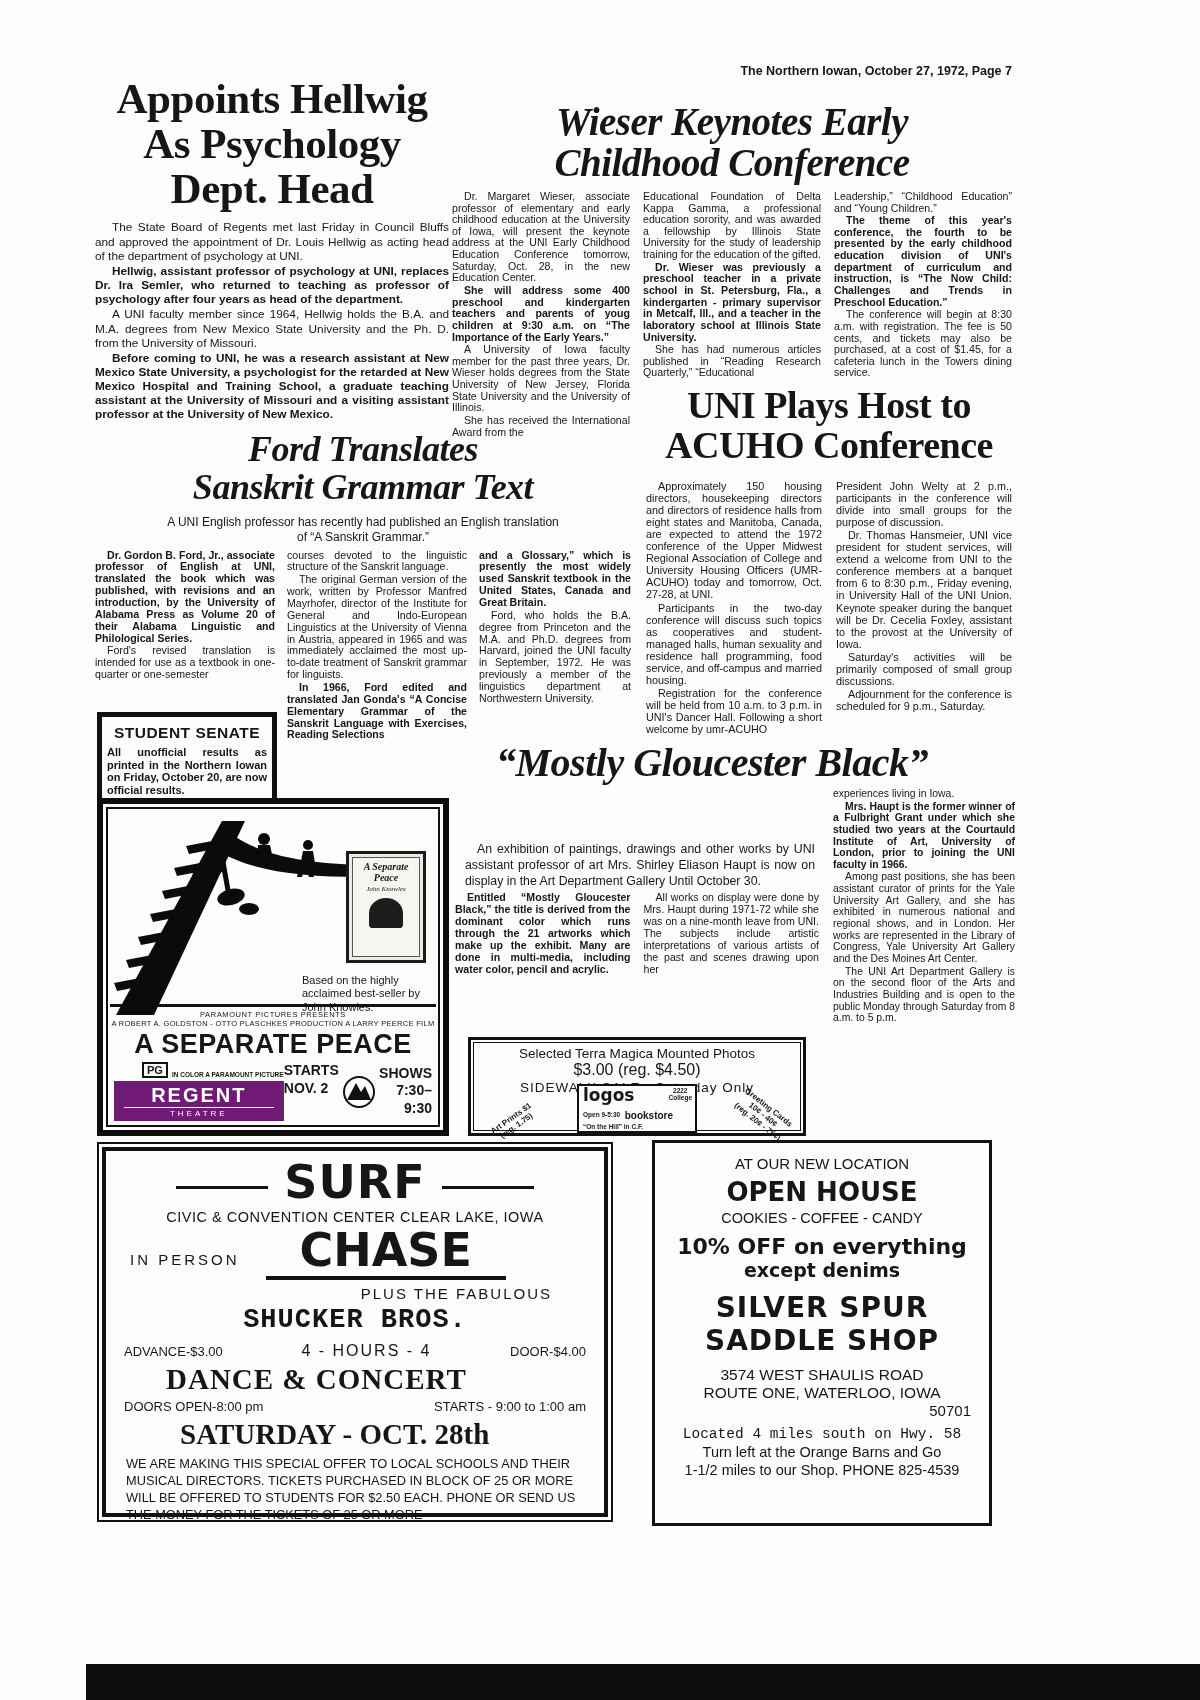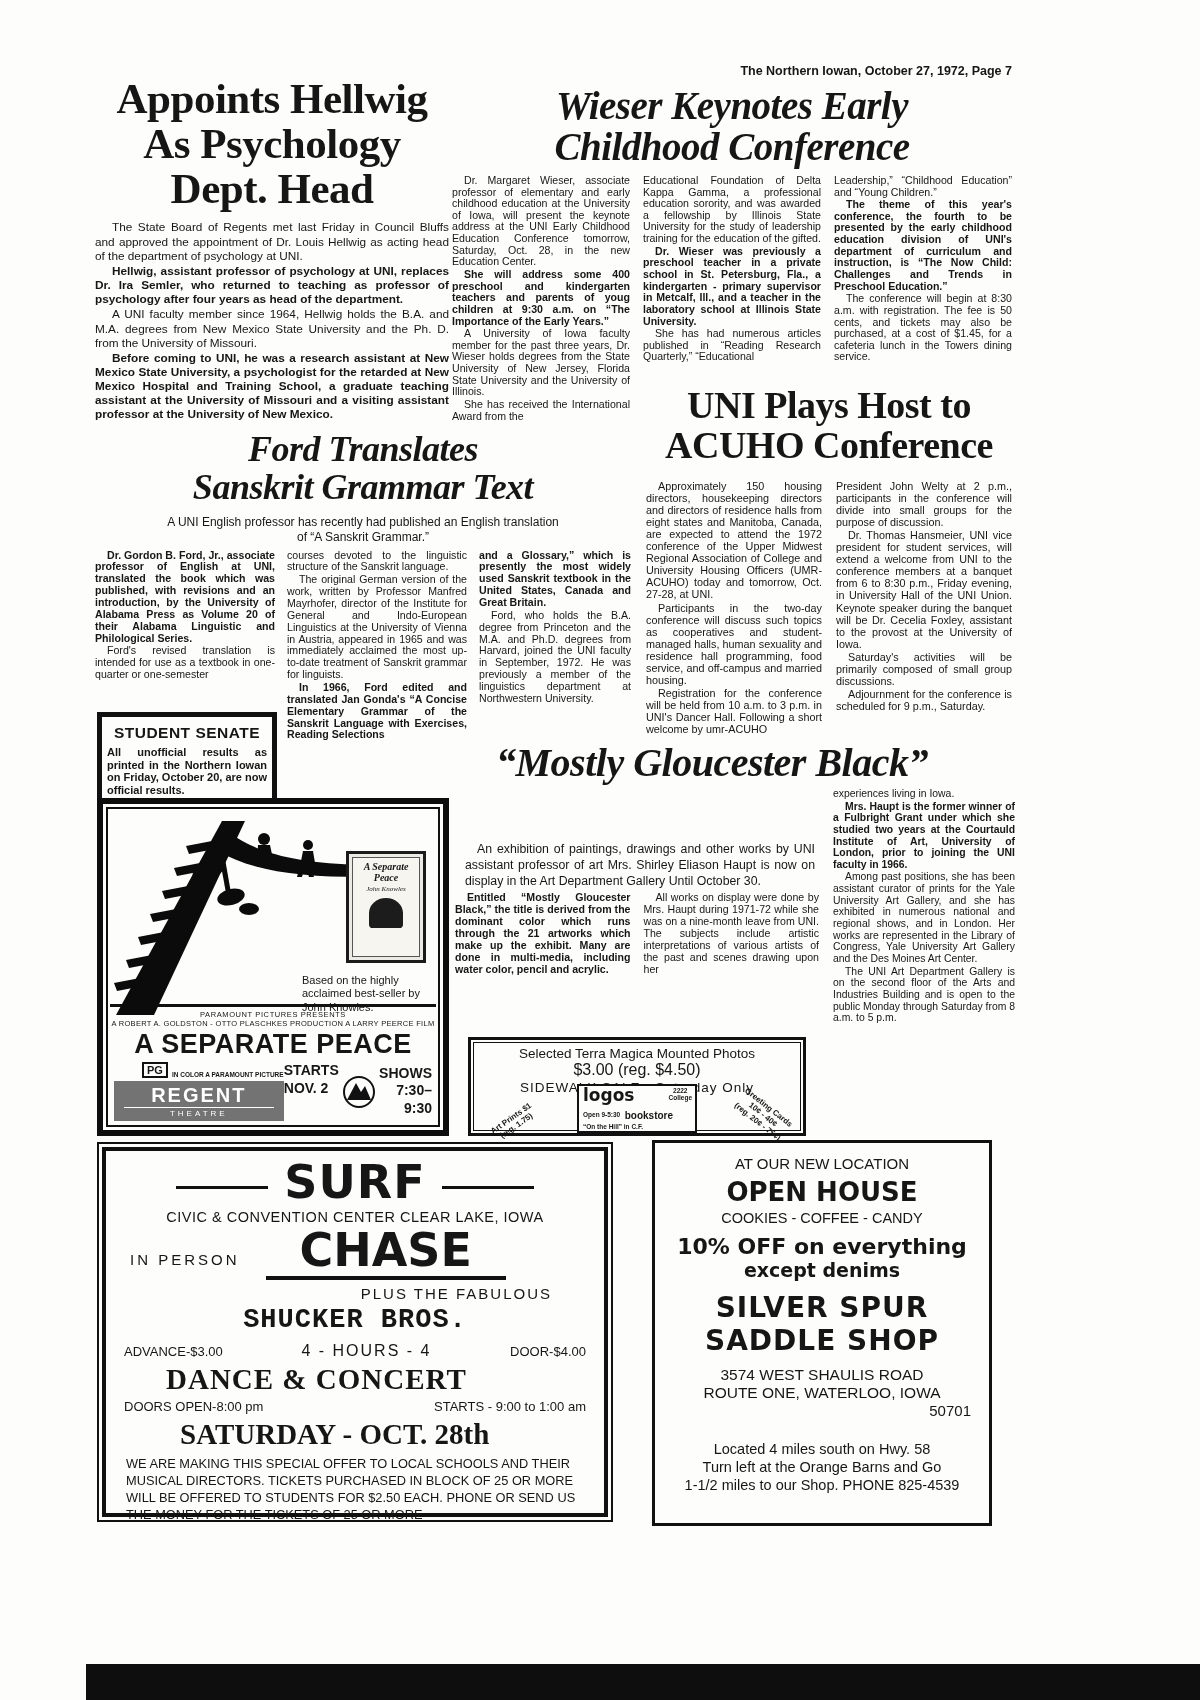--- a/index.html
+++ b/index.html
@@ -25,21 +25,21 @@
   .cols > div { flex: 1; }
 
   #masthead { left: 520px; top: 64px; width: 492px; text-align: right;
               font-size: 12.5px; font-weight: 700; }
 
   #a-hellwig { left: 95px; top: 76px; width: 354px; }
   #a-hellwig .hl { font-size: 43px; }
   #a-hellwig .bt { margin-top: 9px; font-size: 11.8px; line-height: 1.2; }
   #a-hellwig .bt p { text-indent: 17px; }
 
-  #a-wieser { left: 452px; top: 86px; width: 560px; }
+  #a-wieser { left: 452px; top: 102px; width: 560px; }
   #a-wieser .hl { font-size: 39px; }
   #a-wieser .cols { margin-top: 7px; gap: 13px; font-size: 10.6px; line-height: 1.1; }
 
   #a-ford { left: 95px; top: 431px; width: 536px; }
   #a-ford .hl { font-size: 36px; }
   #a-ford .deck { width: 404px; margin: 8px auto 5px; font-size: 12px;
                   line-height: 1.25; text-align: center; }
   #a-ford .cols { gap: 12px; font-size: 10.6px; line-height: 1.12; }
   #a-ford .cols > div:last-child { flex: 0 0 152px; }
 
@@ -84,21 +84,21 @@
                  font-size: 11px; line-height: 1.22; }
   .peace-credits { border-top: 3px solid #111; text-align: center; padding-top: 3px; }
   .pres { font-size: 7.5px; letter-spacing: .6px; }
   .prod { font-size: 7.5px; letter-spacing: .3px; }
   .peace-title { font-size: 27px; font-weight: 700; letter-spacing: .5px; margin-top: 1px; }
   .peace-bottom { display: flex; justify-content: space-between; align-items: flex-end;
                   padding: 0 4px 2px; margin-top: 2px; flex: 1; }
   .pg-line { display: flex; align-items: flex-end; gap: 4px; margin: 0 0 3px 28px; }
   .pg { border: 2px solid #111; font-weight: 700; font-size: 11px; padding: 0 3px; }
   .incolor { font-size: 6.5px; font-weight: 700; }
-  .regent { background: #737373; color: #fff; text-align: center; padding: 4px 10px 3px; }
+  .regent { background: #701a75; color: #fff; text-align: center; padding: 4px 10px 3px; }
   .regent-name { font-size: 20px; font-weight: 700; letter-spacing: 2px; line-height: 1; }
   .regent-theatre { font-size: 8px; letter-spacing: 3px; border-top: 1px solid #fff;
                     margin-top: 2px; padding-top: 1px; }
   .pb-starts { font-weight: 700; font-size: 14px; line-height: 1.25; margin-bottom: 24px; }
   .pb-logo { margin-bottom: 6px; }
   .pb-times { text-align: right; font-weight: 700; font-size: 14px;
               line-height: 1.25; margin-bottom: 4px; }
 
   
   #ad-logos { left: 468px; top: 1037px; width: 338px; height: 99px; border: 3px solid #111;
@@ -160,21 +160,21 @@
   .ss3 { font-size: 26px; margin-top: 5px; }
   .ss4 { font-size: 14.5px; margin-top: 3px; }
   .ss5 { font-size: 22px; margin-top: 8px; }
   .ss6 { font-size: 19px; }
   .ss7 { font-size: 28px; letter-spacing: 1px; margin-top: 10px; }
   .ss8 { font-size: 28px; letter-spacing: 1px; }
   .ss9 { font-size: 15.5px; margin-top: 9px; }
   .ss10 { font-size: 15.5px; }
   .zip { font-size: 15px; text-align: right; padding-right: 6px; }
   .dir { font-size: 14.5px; margin-top: 2px; }
-  .dir.first { margin-top: 22px; }
+  .dir.first { margin-top: 7px; font-family: Liberation Mono, monospace; }
 
   #bottom-bar { left: 86px; top: 1664px; width: 1114px; height: 36px; background: #0e0e0e; }
 </style>
 </head>
 <body>
 
 <div class="page">
 
   <div class="abs" id="masthead">The Northern Iowan, October 27, 1972, Page 7</div>
 

